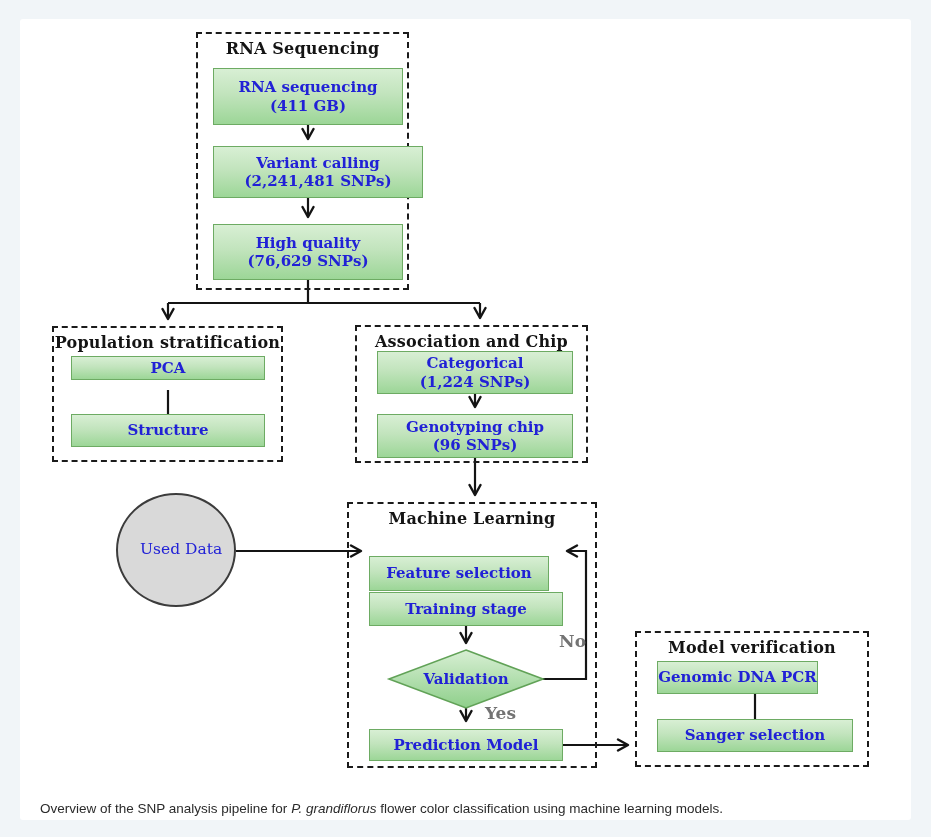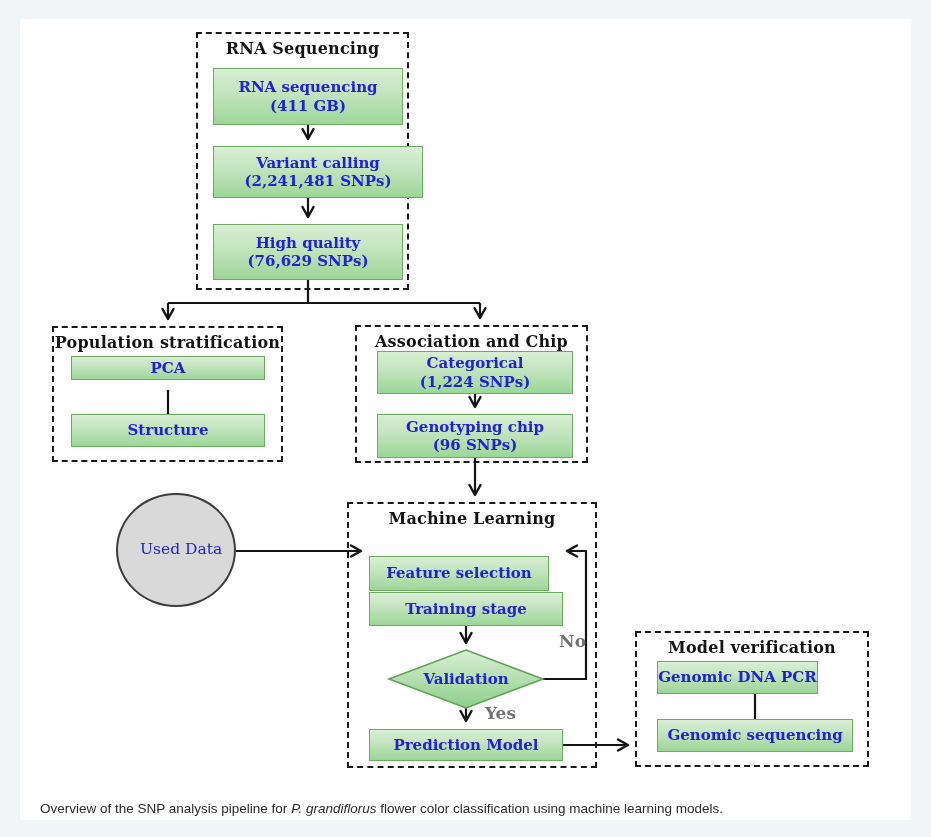--- a/index.html
+++ b/index.html
@@ -168,21 +168,21 @@
   </div>
   <div class="node" style="left:369px;top:729px;width:194px;height:32px">
     <span>Prediction Model</span>
 
   </div>
   <div class="node" style="left:657px;top:661px;width:161px;height:33px">
     <span>Genomic DNA PCR</span>
 
   </div>
   <div class="node" style="left:657px;top:719px;width:196px;height:33px">
-    <span>Genomic sequencing</span>
+    <span>Sanger selection</span>
 
   </div>
 
   <div class="diamond-label">Validation</div>
 
   <div class="circle">
     <span>Used Data</span>
   </div>
 
   <div class="decision-label" style="left:552px;top:631px;width:34px">No</div>

